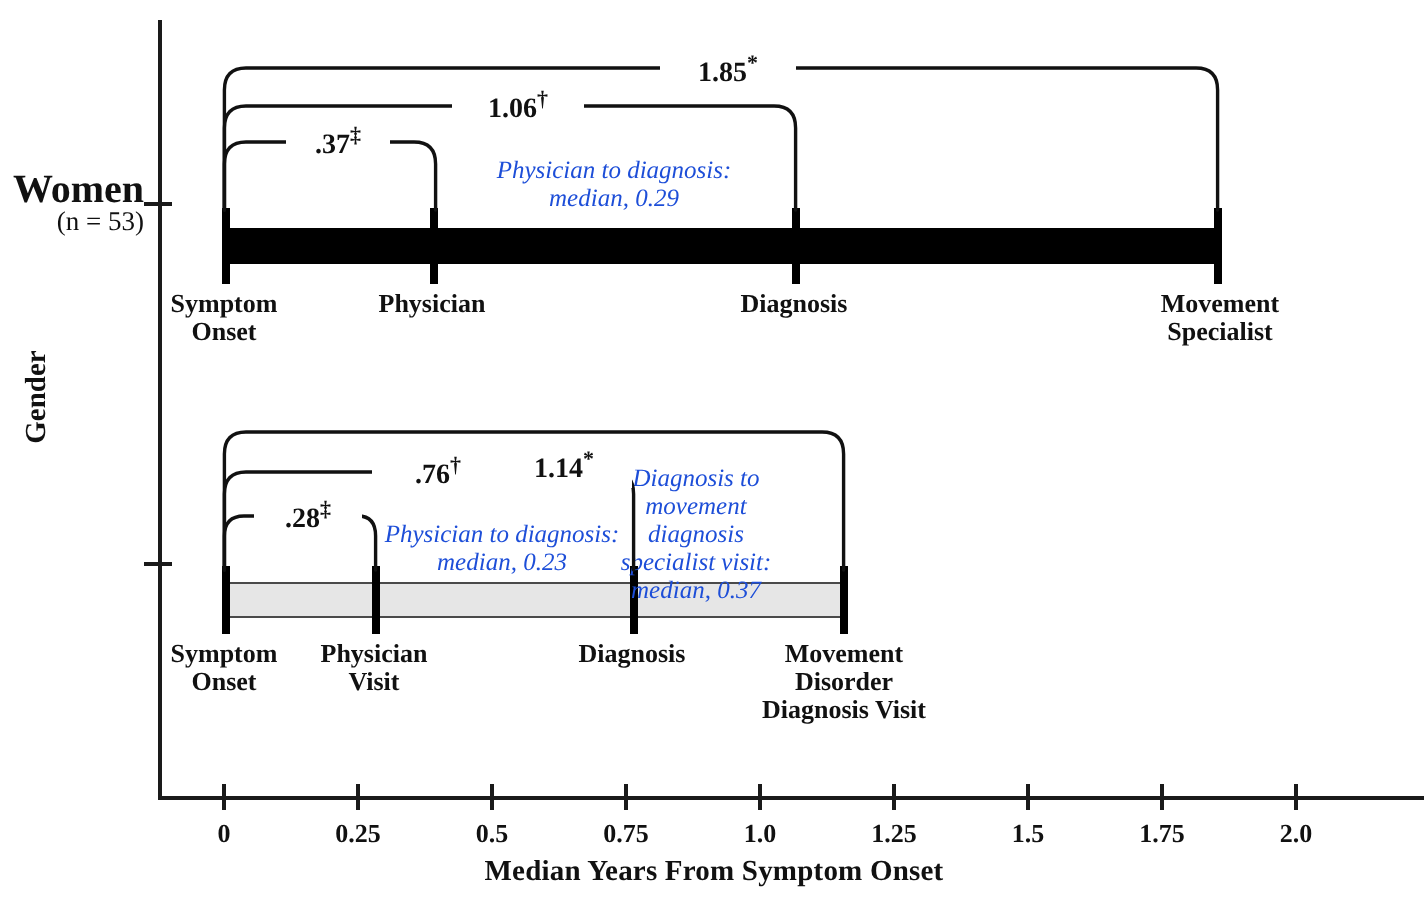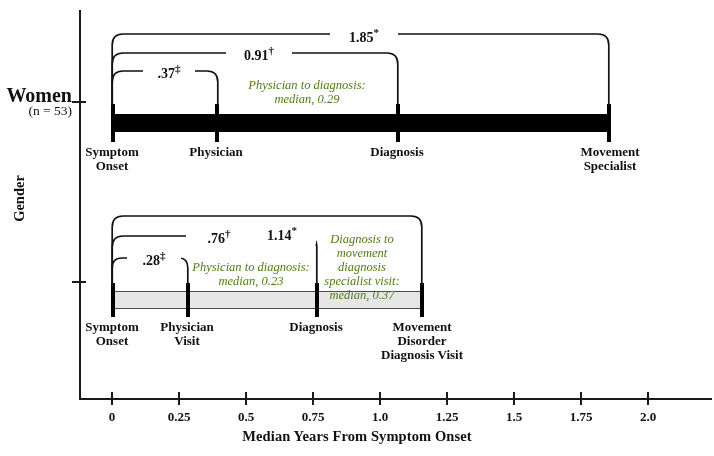--- a/index.html
+++ b/index.html
@@ -29,21 +29,21 @@
   .bar{position:absolute;}
   .bar.dark{background:#000;}
   .bar.light{background:#e6e6e6;border-top:1px solid #4a4a4a;border-bottom:1px solid #4a4a4a;}
 
   .stop{position:absolute;background:#000;width:4px;}
 
   .node-label{position:absolute;text-align:center;font-weight:bold;font-size:13px;
               line-height:14px;color:#111;}
 
   .annot{position:absolute;text-align:center;font-style:italic;font-size:12.5px;
-         line-height:14px;color:#4d7c0f;font-family:"Liberation Serif",serif;}
+         line-height:14px;color:#1d4ed8;font-family:"Liberation Serif",serif;}
 
   .brk{position:absolute;}
   .brk svg{display:block;overflow:visible;}
   .brk-label{position:absolute;font-weight:bold;font-size:14px;color:#111;
              background:#fff;padding:0 4px;white-space:nowrap;text-align:center;}
   .brk-label sup{font-size:11px;font-weight:bold;}
 </style>
 </head>
 <body>
 
@@ -119,21 +119,21 @@
   <div class="brk-label" style="left:143px;top:62px;width:44px;">
     <span>.37</span><sup>‡</sup>
   </div>
 
   <div class="brk" style="left:111px;top:51px;">
     <svg width="288" height="54" viewBox="0 0 288 54" fill="none">
       <path d="M1.2 54 L1.2 13 Q1.2 2 12 2 L276 2 Q286.8 2 286.8 13 L286.8 54" stroke="#111" stroke-width="1.7" fill="none" stroke-linecap="round"></path>
     </svg>
   </div>
   <div class="brk-label" style="left:226px;top:44px;width:58px;">
-    <span>0.91</span><sup>†</sup>
+    <span>1.06</span><sup>†</sup>
   </div>
 
   <div class="brk" style="left:111px;top:32px;">
     <svg width="499" height="73" viewBox="0 0 499 73" fill="none">
       <path d="M1.2 73 L1.2 13 Q1.2 2 12 2 L487 2 Q497.8 2 497.8 13 L497.8 73" stroke="#111" stroke-width="1.7" fill="none" stroke-linecap="round"></path>
     </svg>
   </div>
   <div class="brk-label" style="left:330px;top:26px;width:60px;">
     <span>1.85</span><sup>*</sup>
   </div>
@@ -159,21 +159,21 @@
   <div class="node-label" style="left:363px;top:320px;width:118px;">
     <span>Movement</span><br>
     <span>Disorder</span><br>
     <span>Diagnosis Visit</span>
   </div>
 
   <div class="annot" style="left:188px;top:260px;width:126px;">
     <span>Physician to diagnosis:</span><br>
     <span>median, 0.23</span>
   </div>
-  <div class="annot" style="left:318px;top:232px;width:88px;">
+  <div class="annot" style="left:304px;top:232px;width:88px;">
     <span>Diagnosis to</span><br>
     <span>movement diagnosis</span><br>
     <span>specialist visit:</span><br>
     <span>median, 0.37</span>
   </div>
 
   <div class="brk" style="left:111px;top:256px;">
     <svg width="78" height="29" viewBox="0 0 78 29" fill="none">
       <path d="M1.2 29 L1.2 12 Q1.2 2 11 2 L68 2 Q76.8 2 76.8 12 L76.8 29" stroke="#111" stroke-width="1.7" fill="none" stroke-linecap="round"></path>
     </svg>

